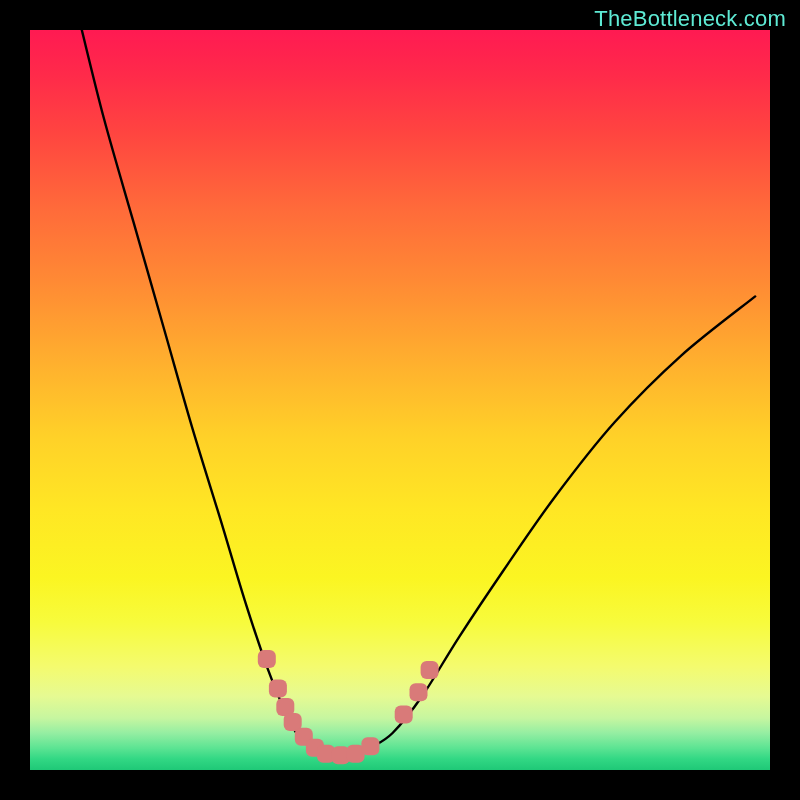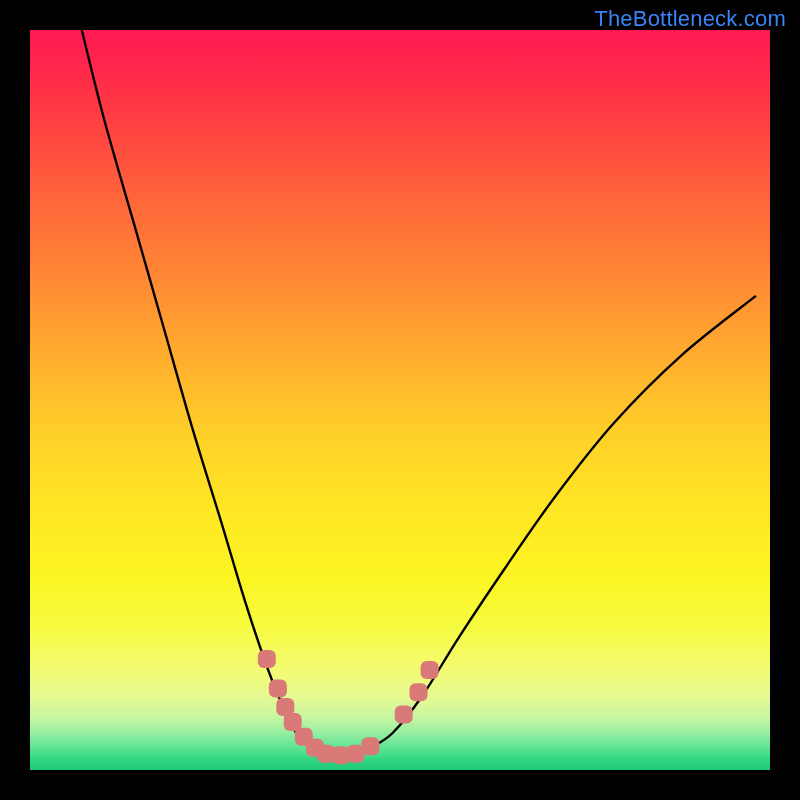--- a/index.html
+++ b/index.html
@@ -52,21 +52,21 @@
   .curve {
     position: absolute;
     left: 0; top: 0;
     width: 740px;
     height: 740px;
   }
   .attribution {
     position: absolute;
     top: 6px;
     right: 14px;
-    color: #3b82f6;
+    color: #5eead4;
     font-size: 22px;
     font-weight: 400;
     letter-spacing: 0.2px;
     text-align: right;
   }
 </style>
 </head>
 <body>
 
 <div class="stage">

